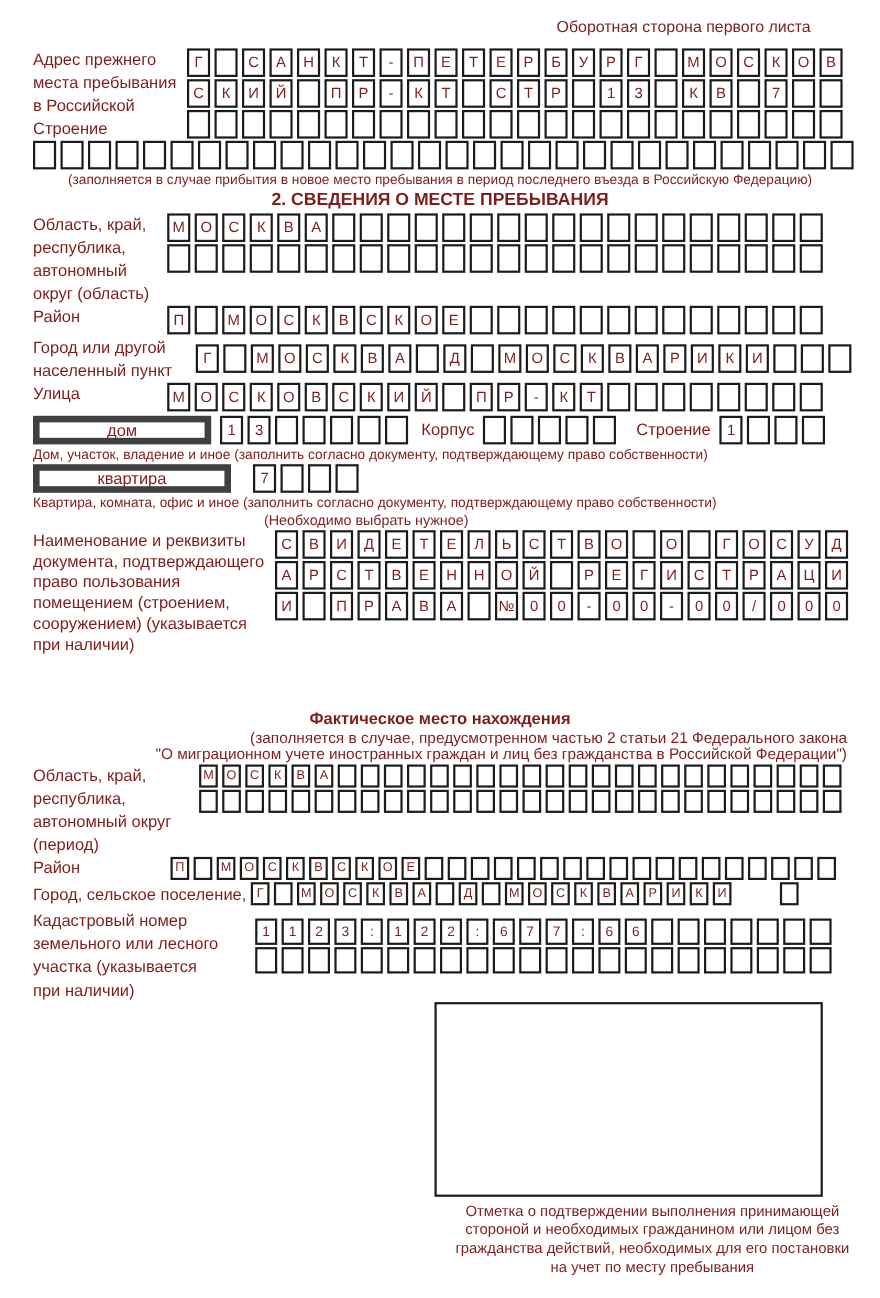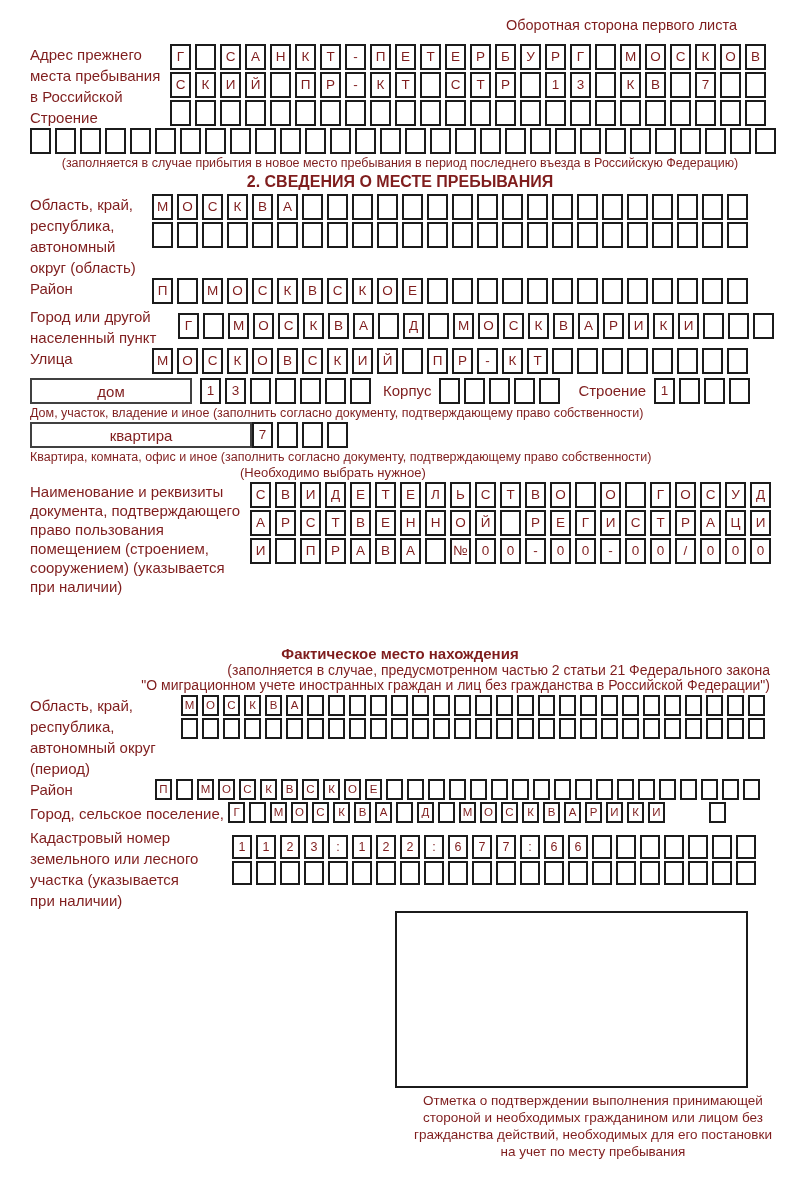--- a/index.html
+++ b/index.html
@@ -28,25 +28,25 @@
   .kad .cell{width:20px;height:24px;font-size:12.5px;}
   .gap-last .cell:last-child{margin-left:40px;}
   .caption{font-size:12.5px;line-height:14px;}
   .caption.center{text-align:center;}
   .h-bold{font-weight:bold;text-align:center;margin-top:48px;}
   .h2{font-size:16px;line-height:20px;margin:2px 0 2px 0;}
   .h3{font-size:15px;line-height:19px;}
   .cap3{font-size:14px;line-height:15px;text-align:right;}
   .mt2{margin-top:2px;} .mt10{margin-top:10px;}
   .widebox{
-    box-sizing:border-box;flex:none;border:2px solid #404040;height:26px;
+    box-sizing:border-box;flex:none;border:6px solid #404040;height:26px;
     display:flex;align-items:center;justify-content:center;font-size:15px;background:#fff;
   }
   .dombox{width:162px;margin-right:8px;}
-  .kvbox{width:222px;margin-right:0;}
+  .kvbox{width:180px;margin-right:20px;}
   .inline-lbl{font-size:15px;line-height:26px;flex:none;white-space:nowrap;}
   .mesto-row{display:flex;align-items:center;margin-top:2px;}
   .mesto-row .cell{margin:0;}
   .mesto-cap{font-size:13px;line-height:14px;margin-left:210px;margin-top:2px;}
   .doc-rows .row{margin-bottom:2px;}
   .kadrows{margin-top:8px;}
   .stamp-box{box-sizing:border-box;margin-left:365px;width:353px;height:177px;border:2px solid #1b1b1b;background:#fff;}
   .stamp-cap{margin-left:368px;width:390px;font-size:13.5px;line-height:17px;text-align:center;margin-top:4px;}
   .sp8{width:8px;flex:none;} .sp14{width:14px;flex:none;} .sp22{width:22px;flex:none;}
 </style>

